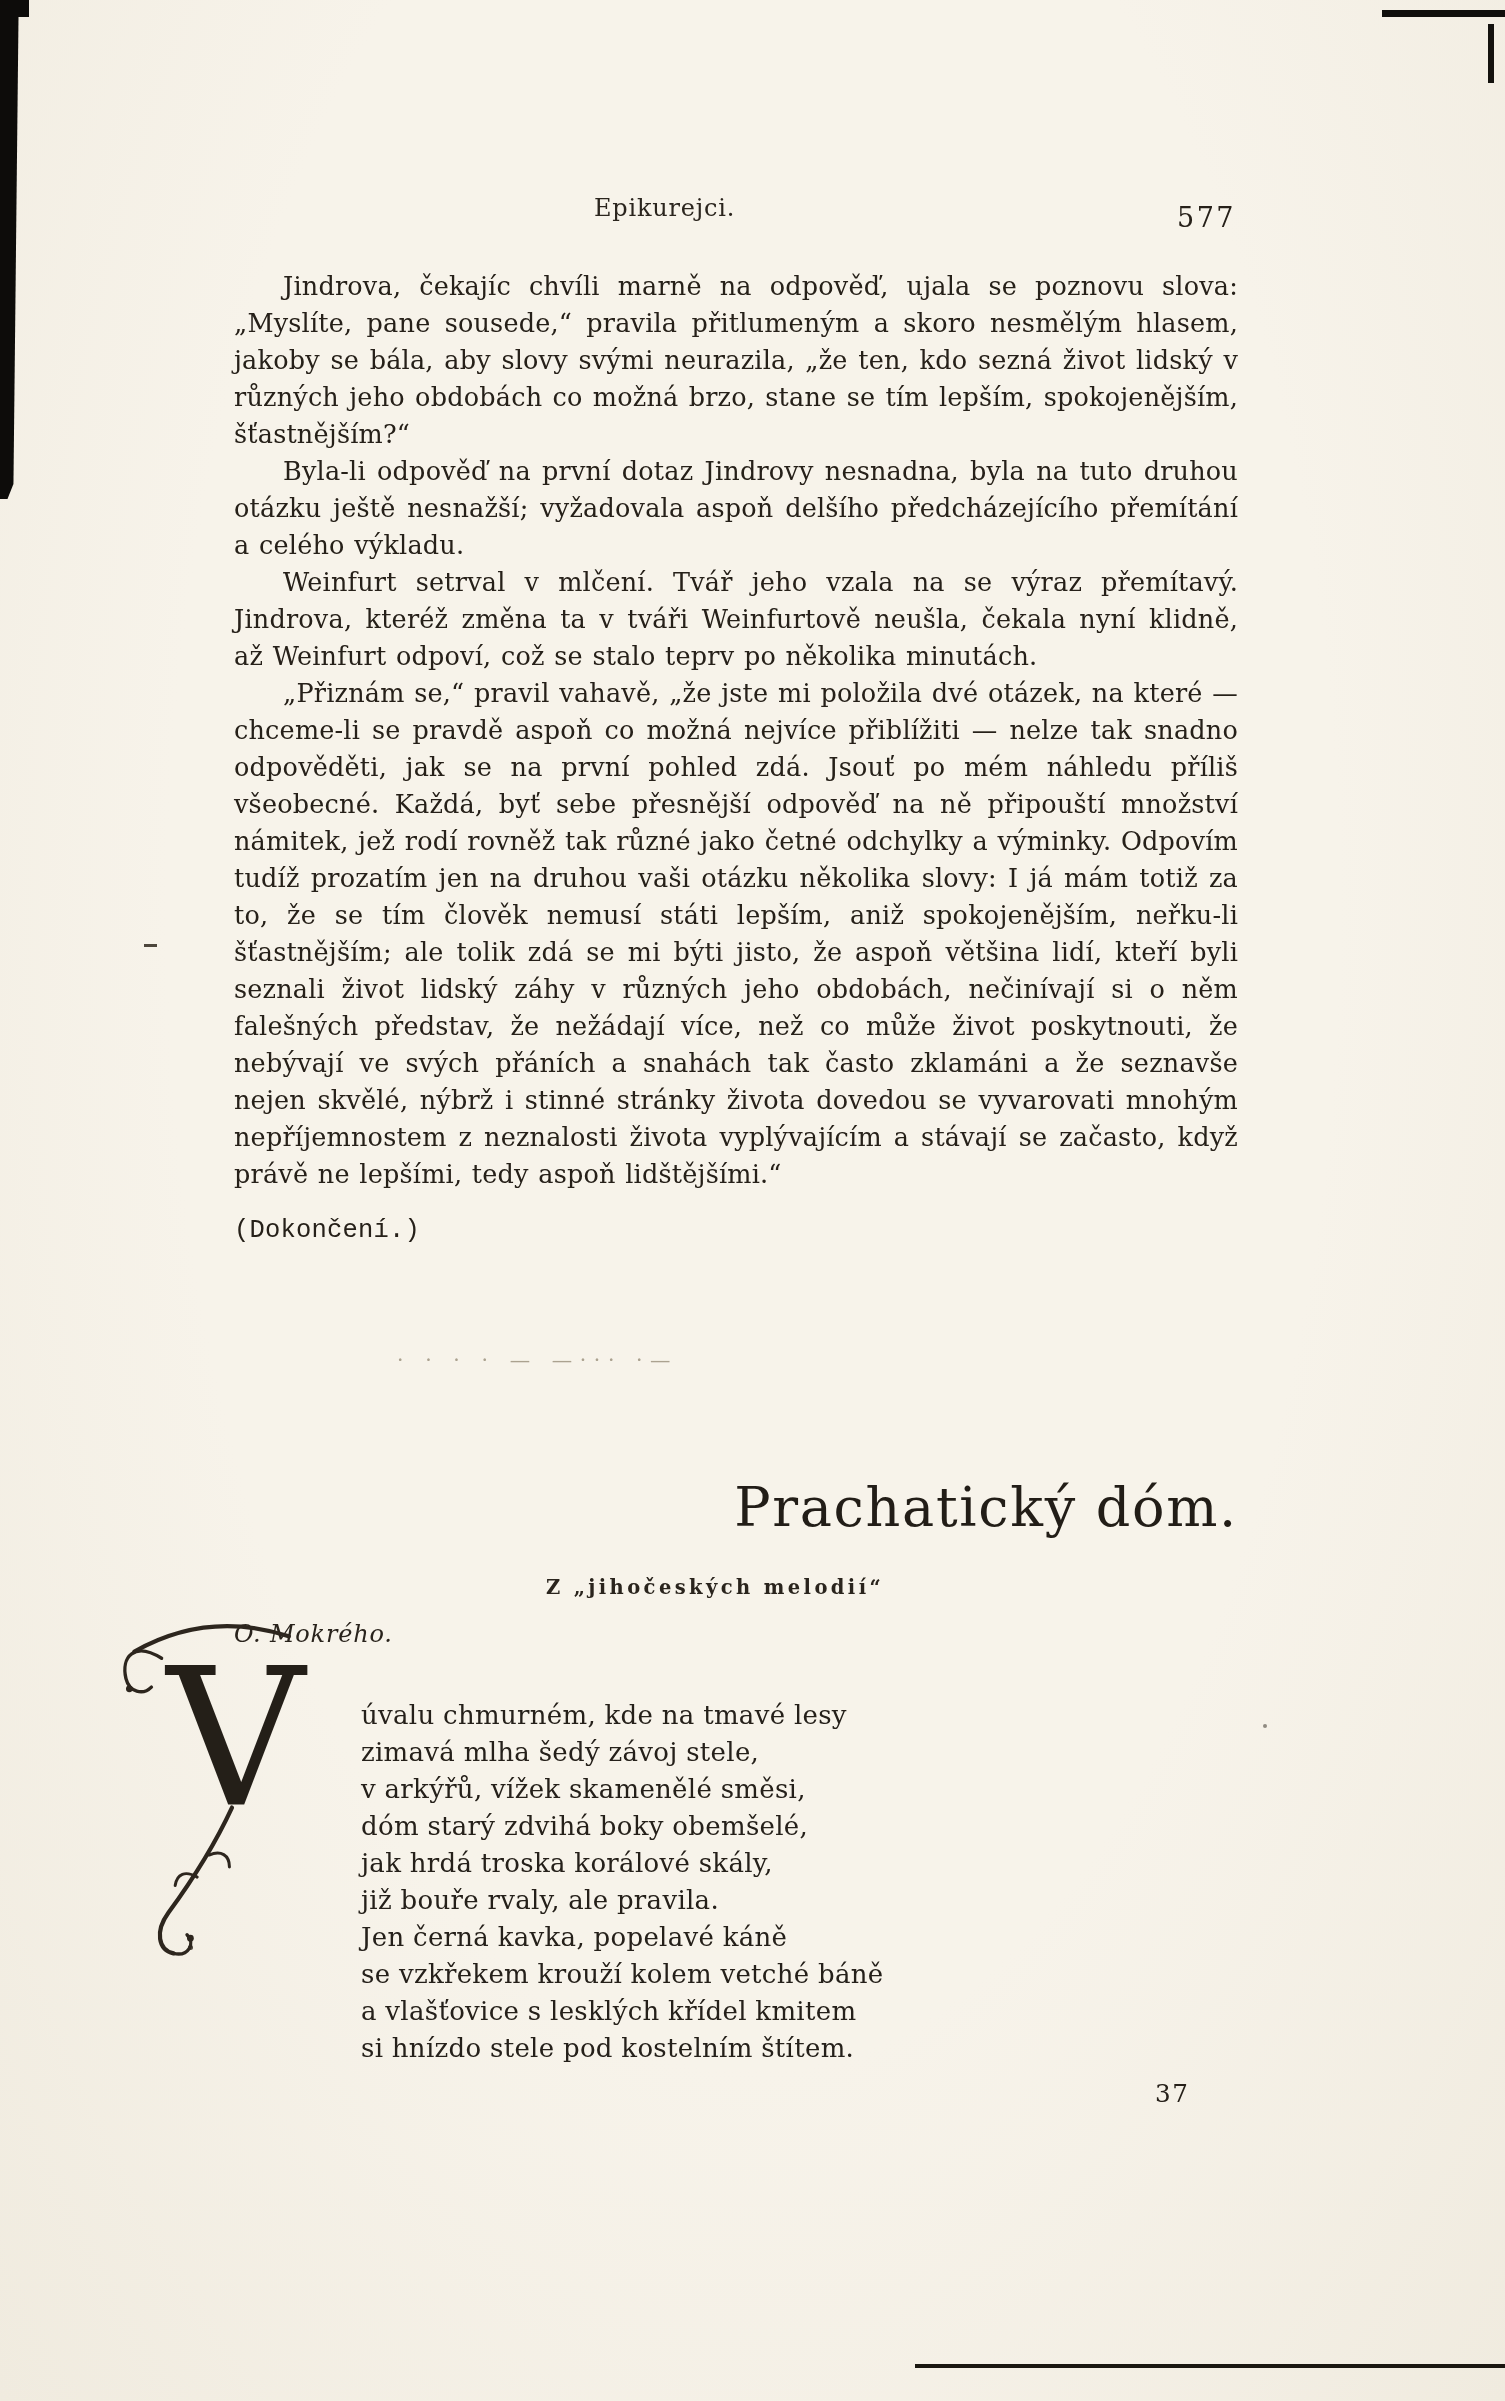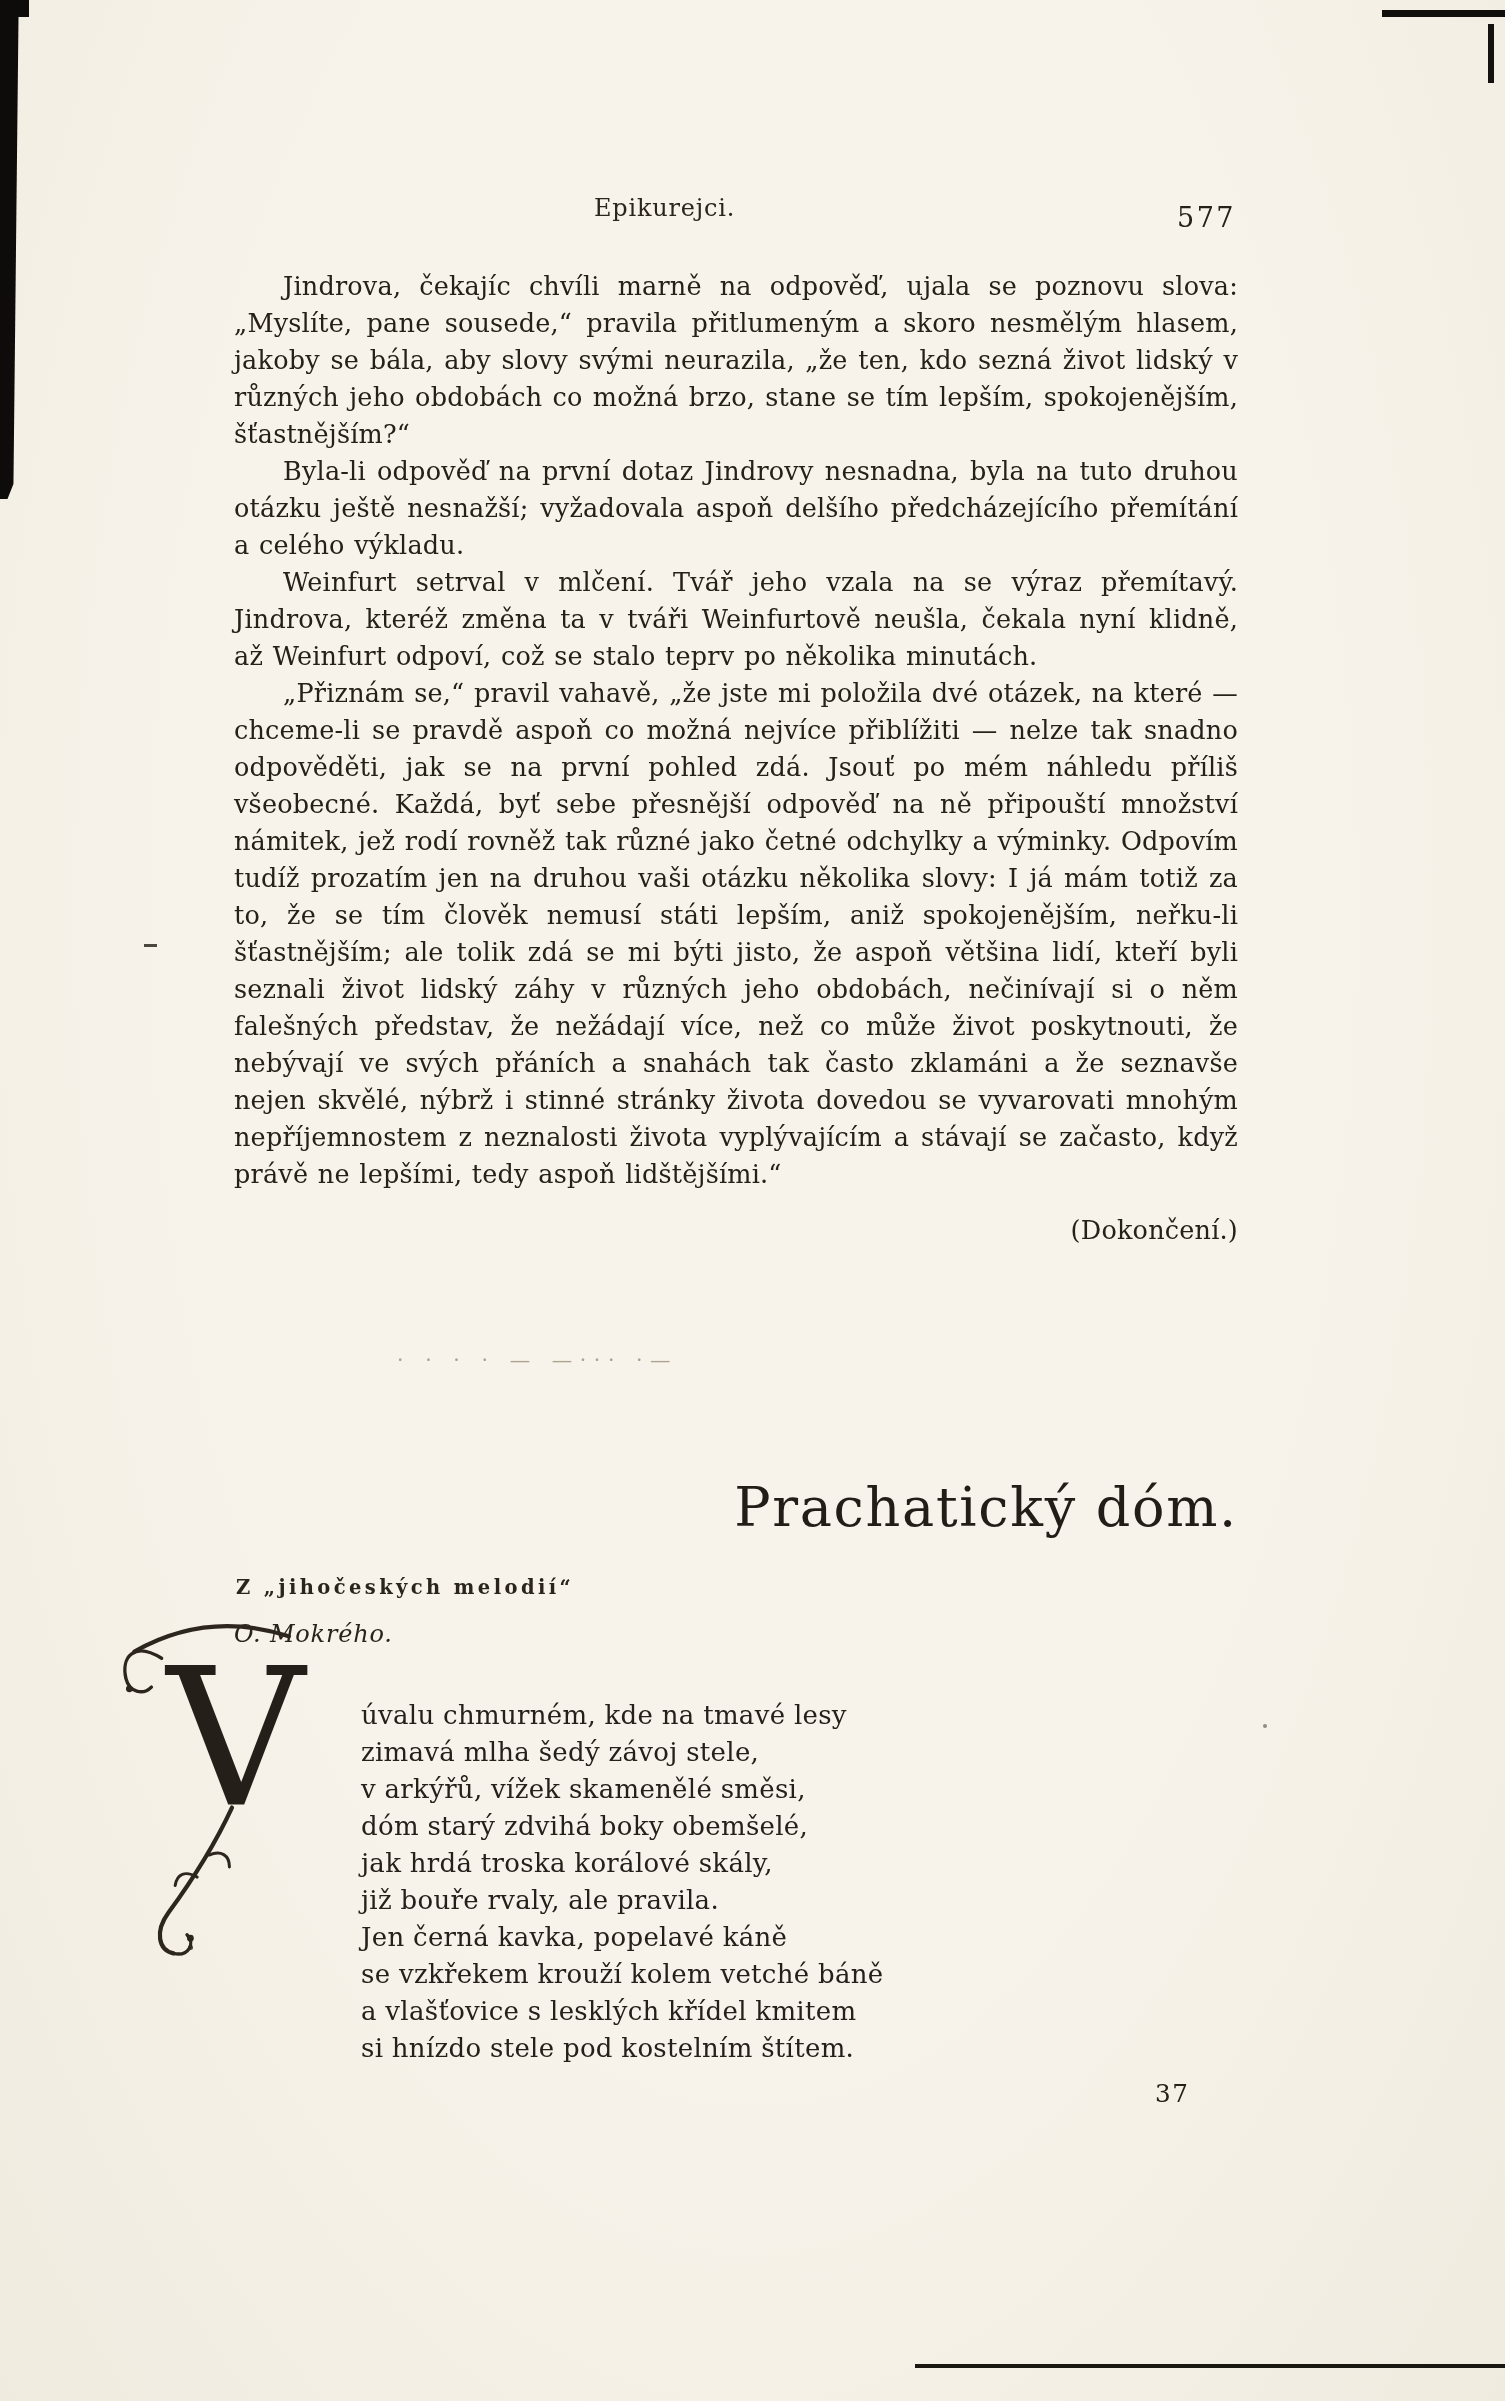--- a/index.html
+++ b/index.html
@@ -34,35 +34,35 @@
   .rh-title { position:absolute; left:360px; top:1.7px; font-size:24px; letter-spacing:0.8px; color:#2b251e; }
   .rh-page { position:absolute; right:0; top:0; font-size:27px; font-weight:normal; letter-spacing:2.5px;margin-top:10px; }
 
   
   .article {
     position:absolute; left:234px; top:268px; width:1004px;
     font-size:25.5px; line-height:37px; text-align:justify;
     word-spacing:1.3px; letter-spacing:0.2px;
   }
   .article p { text-indent:49px; }
-  .article p.closing { text-indent:0; text-align:right; margin-top:18.7px; }
+  .article p.closing { text-indent:0; text-align:left; margin-top:18.7px;font-family:Liberation Mono, monospace; }
 
   .ornament {
     position:absolute; left:397px; top:1348px;
     color:#aba290; font-size:20.4px; letter-spacing:7.6px; white-space:nowrap;
   }
 
   
   .poem-title {
     position:absolute; left:234px; top:1476px; width:1004px;
     text-align:right; font-size:54px; font-weight:normal; letter-spacing:1.7px; color:#221d17;
   }
   .poem-subtitle {
-    position:absolute; left:236px; top:1576px; width:934px;
-    font-size:19.5px; font-weight:bold; letter-spacing:3.4px; color:#2a241d;
+    position:absolute; left:248px; top:1576px; width:934px;
+    text-align:center; font-size:19.5px; font-weight:bold; letter-spacing:3.4px; color:#2a241d;
   }
   .poem-byline {
     position:absolute; left:234px; top:1620px; width:934px;
     text-align:left; font-size:24px; font-style:italic; letter-spacing:0.8px; color:#29231c;
   }
   .poem-initial { position:absolute; left:109px; top:1607px; width:229px; height:357px; }
   .poem {
     position:absolute; left:361px; top:1697px;
     font-size:26px; line-height:37px; letter-spacing:0.3px; color:#25201a;
   }

